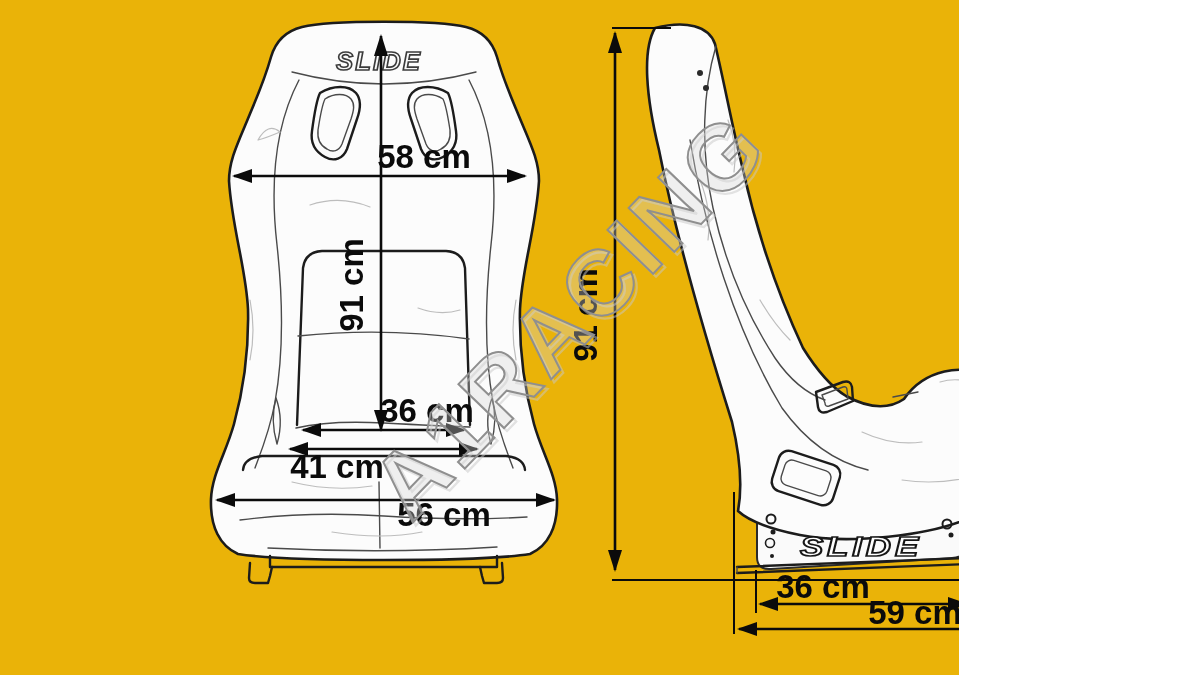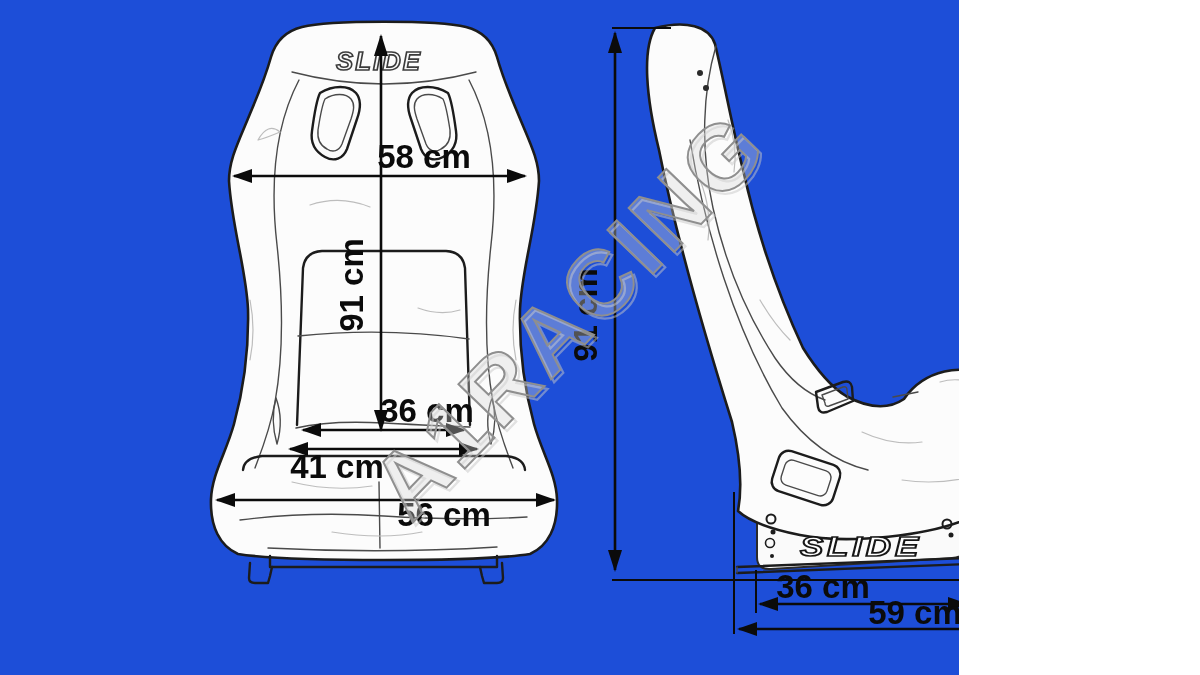--- a/index.html
+++ b/index.html
@@ -1,16 +1,16 @@
 <!DOCTYPE html>
 <html><head>
 <meta charset="utf-8">
 <style>
   html,body{margin:0;padding:0;background:#ffffff;}
-  #stage{position:relative;width:959px;height:675px;background:#1d4ed8;overflow:hidden;
+  #stage{position:relative;width:959px;height:675px;background:#eab308;overflow:hidden;
          font-family:"Liberation Sans",sans-serif;}
   svg{display:block;}
   .outline{fill:none;stroke:#1c1c1c;stroke-width:2.4;stroke-linecap:round;stroke-linejoin:round;}
   .outline-thin{fill:none;stroke:#4a4a4a;stroke-width:1.4;stroke-linecap:round;stroke-linejoin:round;}
   .sketch{fill:none;stroke:#bdbdbd;stroke-width:1.2;stroke-linecap:round;}
   .shell{fill:#fcfcfc;stroke:#1c1c1c;stroke-width:2.6;stroke-linejoin:round;}
   .panel{fill:#fafafa;stroke:#2a2a2a;stroke-width:2;stroke-linejoin:round;}
   .dim-line{stroke:#0b0b0b;stroke-width:2.6;fill:none;}
   .ext-line{stroke:#0b0b0b;stroke-width:2;fill:none;}
   .dim-arrow{fill:#0b0b0b;stroke:none;}

